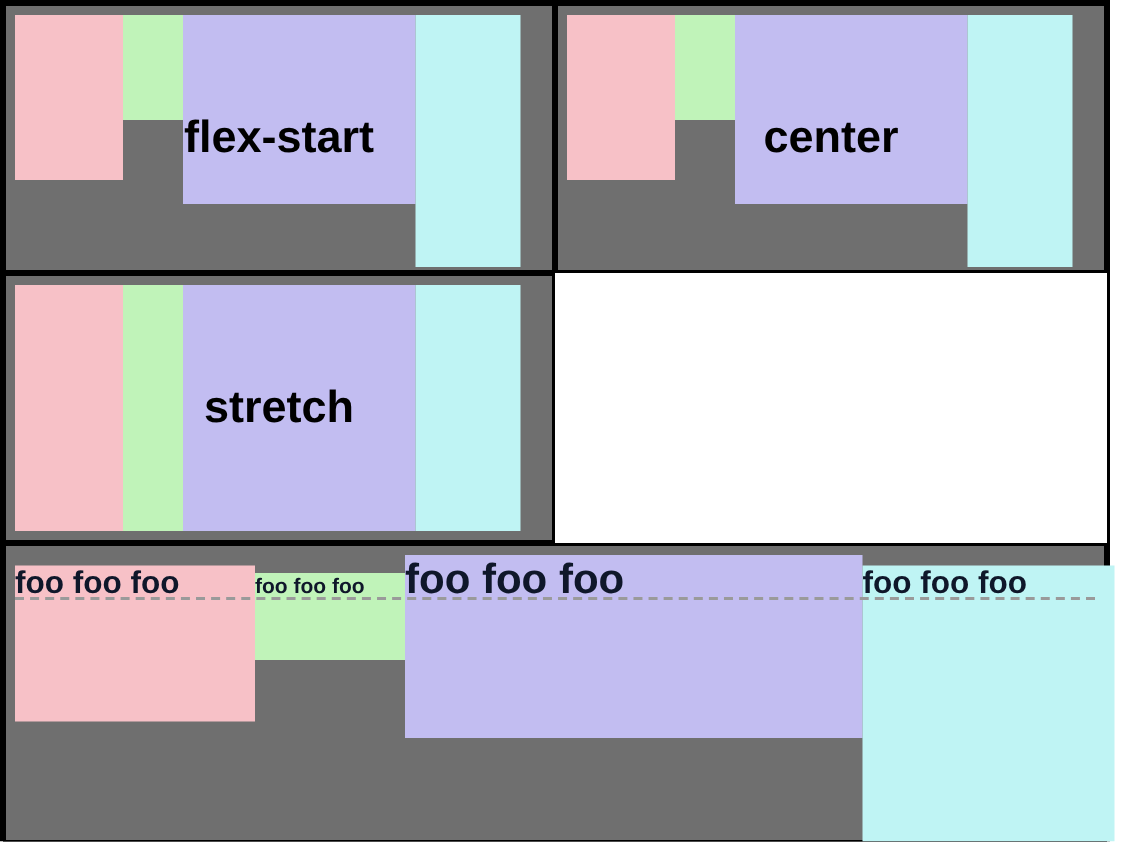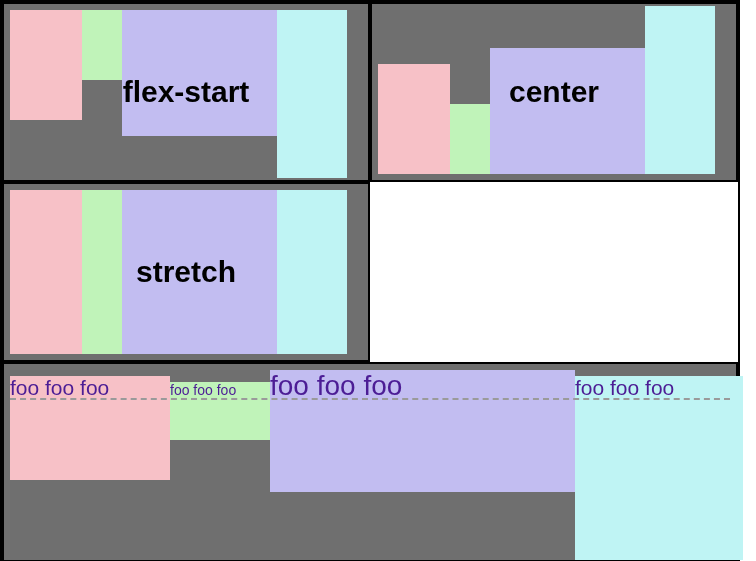--- a/index.html
+++ b/index.html
@@ -42,40 +42,40 @@
   .c-start .cyan   { width: 70px;  height: 168px; }
 
   
   .c-end { align-items: flex-end; }
   .c-end .pink   { width: 72px;  height: 110px; }
   .c-end .green  { width: 40px;  height: 70px; }
   .c-end .purple { width: 155px; height: 126px; }
   .c-end .cyan   { width: 70px;  height: 168px; }
 
   
-  .c-center { align-items: flex-end; }
+  .c-center { align-items: flex-start; }
   .c-center .pink   { width: 72px;  height: 110px; }
   .c-center .green  { width: 40px;  height: 70px; }
   .c-center .purple { width: 155px; height: 126px; }
   .c-center .cyan   { width: 70px;  height: 168px; }
 
   
   .c-stretch { align-items: stretch; }
   .c-stretch .pink   { width: 72px;  }
   .c-stretch .green  { width: 40px;  }
   .c-stretch .purple { width: 155px; }
   .c-stretch .cyan   { width: 70px;  }
 
   
   .c-baseline { align-items: baseline; position: relative; }
   .c-baseline .pink   { width: 160px; padding-bottom: 80px; font-size: 21px; }
   .c-baseline .green  { width: 100px; padding-bottom: 42px; font-size: 14px; }
   .c-baseline .purple { width: 305px; padding-bottom: 90px; font-size: 28px; }
   .c-baseline .cyan   { width: 168px; padding-bottom: 160px; font-size: 21px; }
-  .c-baseline .box { color: #4c1d95; white-space: nowrap; overflow: hidden; }
+  .c-baseline .box { color: #0f172a; white-space: nowrap; overflow: hidden; font-weight: bold; }
 
   .label {
     position: absolute;
     top: 50%;
     left: 50%;
     transform: translate(-50%, -50%);
     font-size: 30px;
     font-weight: 700;
     color: #000;
     z-index: 10;

